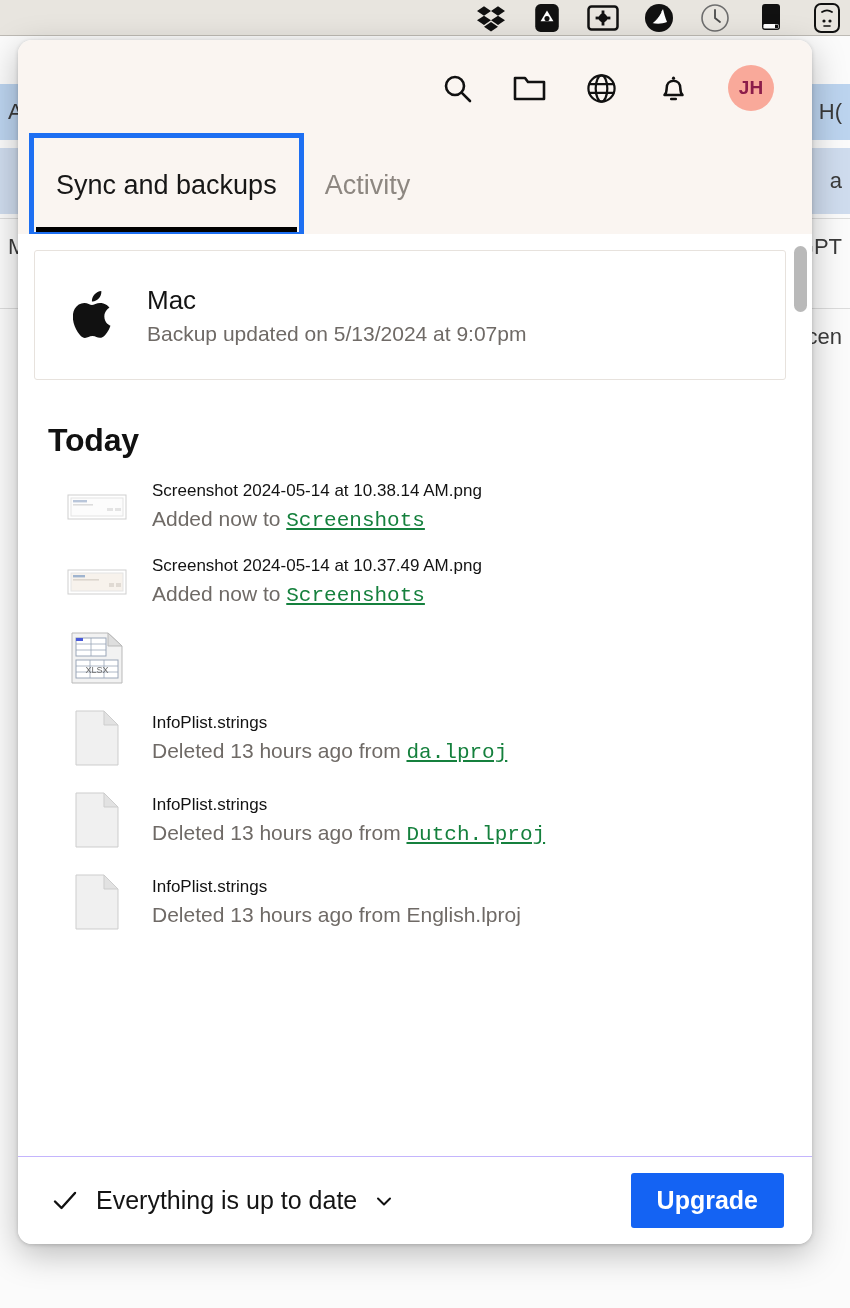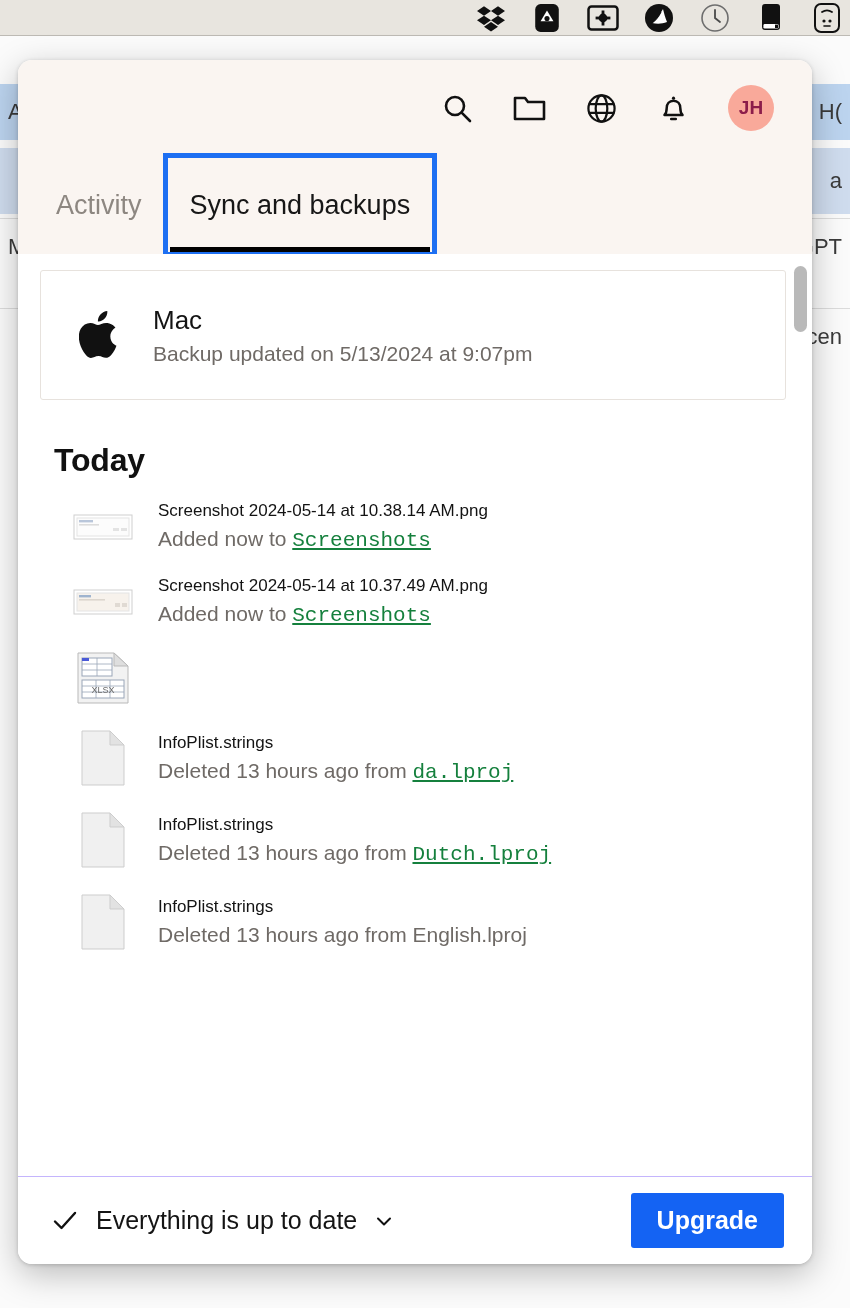--- a/index.html
+++ b/index.html
@@ -43,21 +43,21 @@
     display: flex; align-items: center; justify-content: flex-end;
     gap: 22px;
     padding-right: 6px;
   }
   .menubar .mb-ico { width: 34px; height: 30px; display:flex; align-items:center; justify-content:center; }
   .menubar svg { display: block; }
 
   
   .popover {
     position: absolute;
-    left: 18px; top: 60px;
+    left: 18px; top: 40px;
     width: 794px; height: 1204px;
     background: #ffffff;
     border-radius: 14px;
     box-shadow: 0 10px 34px rgba(0,0,0,.26), 0 1px 4px rgba(0,0,0,.18);
     overflow: hidden;
     display: flex; flex-direction: column;
   }
 
   
   .pop-header {
@@ -103,21 +103,21 @@
     outline-offset: -2px;
   }
 
   
   .pop-body {
     flex: 1 1 auto;
     position: relative;
     background: #fff;
     overflow: hidden;
   }
-  .scroll-inner { padding: 0 0 0 6px; }
+  .scroll-inner { padding: 0 0 0 0; }
 
   
   .device-card {
     margin: 16px 26px 0 16px;
     border: 1px solid #e7e2dd;
     border-radius: 3px;
     height: 130px;
     display: flex; align-items: center;
     padding-left: 38px;
     gap: 28px;
@@ -292,26 +292,26 @@
             <path d="M12.2 26h4.6" stroke-linecap="round"></path>
             <circle cx="14.5" cy="5.2" r="1.6" fill="#111" stroke="none"></circle>
           </svg>
         </div>
         <div class="avatar">
           <span>JH</span>
         </div>
       </div>
 
       <div class="tabs">
-        <div class="tab">
-          <span>Activity</span>
-        </div>
         <div class="tab active focused">
           <span>Sync and backups</span>
           <span class="tab-underline"></span>
+        </div>
+        <div class="tab">
+          <span>Activity</span>
         </div>
       </div>
     </div>
 
     <div class="pop-body">
       <div class="scroll-inner">
 
         <div class="device-card">
           <svg class="apple-logo" viewBox="0 0 40 48">
             <path fill="#111" d="M27.4 25.3c0-5.2 4.3-7.7 4.5-7.8-2.5-3.6-6.3-4.1-7.6-4.2-3.2-.3-6.3 1.9-7.9 1.9-1.6 0-4.1-1.9-6.8-1.8-3.5.1-6.7 2-8.5 5.1-3.6 6.3-.9 15.6 2.6 20.7 1.7 2.5 3.8 5.3 6.5 5.2 2.6-.1 3.6-1.7 6.7-1.7s4 1.7 6.8 1.6c2.8-.1 4.6-2.5 6.3-5 2-2.9 2.8-5.7 2.8-5.8-.1-.1-5.4-2.1-5.4-8.2zM22.6 9.2c1.4-1.7 2.4-4.1 2.1-6.5-2.1.1-4.6 1.4-6.1 3.1-1.3 1.5-2.5 3.9-2.2 6.2 2.3.2 4.7-1.2 6.2-2.8z"></path>

